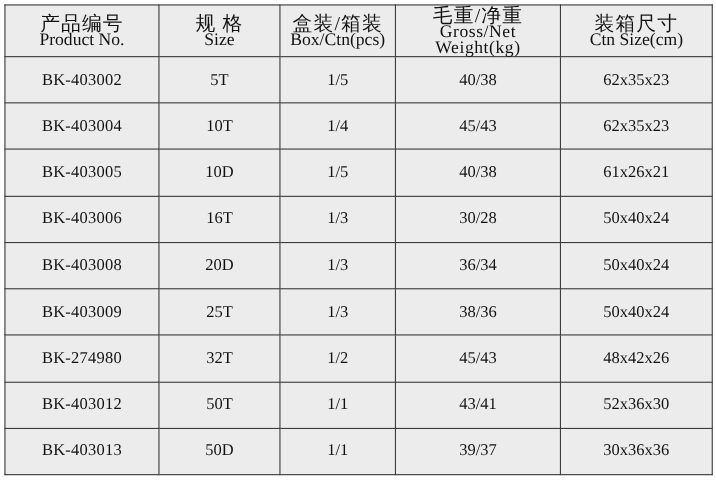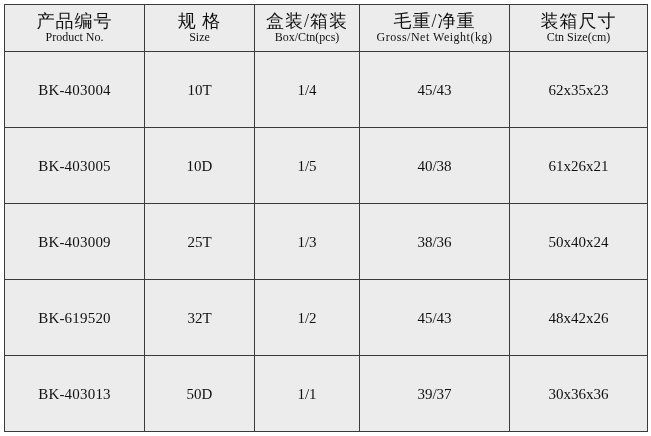--- a/index.html
+++ b/index.html
@@ -48,21 +48,21 @@
   }
   .hdr-cn {
     display: block;
     font-size: 18px;
     letter-spacing: 1px;
     line-height: 17px;
     color: #111;
   }
   .hdr-en {
     display: block;
-    font-size: 12px;
+    font-size: 16px;
     line-height: 14px;
     color: #111;
     font-family: "Liberation Serif", serif;
   }
   .hdr-en.wide { letter-spacing: 0.5px; }
 
   tbody td {
     height: 28.8px;
     font-size: 15px;
     line-height: 18px;
@@ -102,46 +102,74 @@
           <span class="hdr-en wide">Gross/Net Weight(kg)</span>
         </th>
         <th>
           <span class="hdr-cn">装箱尺寸</span>
           <span class="hdr-en">Ctn Size(cm)</span>
         </th>
       </tr>
     </thead>
     <tbody id="table-body">
         <tr>
+          <td class="prod">BK-403002</td>
+          <td>5T</td>
+          <td>1/5</td>
+          <td>40/38</td>
+          <td>62x35x23</td>
+        </tr>
+        <tr>
           <td class="prod">BK-403004</td>
           <td>10T</td>
           <td>1/4</td>
           <td>45/43</td>
           <td>62x35x23</td>
         </tr>
         <tr>
           <td class="prod">BK-403005</td>
           <td>10D</td>
           <td>1/5</td>
           <td>40/38</td>
           <td>61x26x21</td>
         </tr>
         <tr>
+          <td class="prod">BK-403006</td>
+          <td>16T</td>
+          <td>1/3</td>
+          <td>30/28</td>
+          <td>50x40x24</td>
+        </tr>
+        <tr>
+          <td class="prod">BK-403008</td>
+          <td>20D</td>
+          <td>1/3</td>
+          <td>36/34</td>
+          <td>50x40x24</td>
+        </tr>
+        <tr>
           <td class="prod">BK-403009</td>
           <td>25T</td>
           <td>1/3</td>
           <td>38/36</td>
           <td>50x40x24</td>
         </tr>
         <tr>
-          <td class="prod">BK-619520</td>
+          <td class="prod">BK-274980</td>
           <td>32T</td>
           <td>1/2</td>
           <td>45/43</td>
           <td>48x42x26</td>
+        </tr>
+        <tr>
+          <td class="prod">BK-403012</td>
+          <td>50T</td>
+          <td>1/1</td>
+          <td>43/41</td>
+          <td>52x36x30</td>
         </tr>
         <tr>
           <td class="prod">BK-403013</td>
           <td>50D</td>
           <td>1/1</td>
           <td>39/37</td>
           <td>30x36x36</td>
         </tr>
       </tbody>
   </table>

